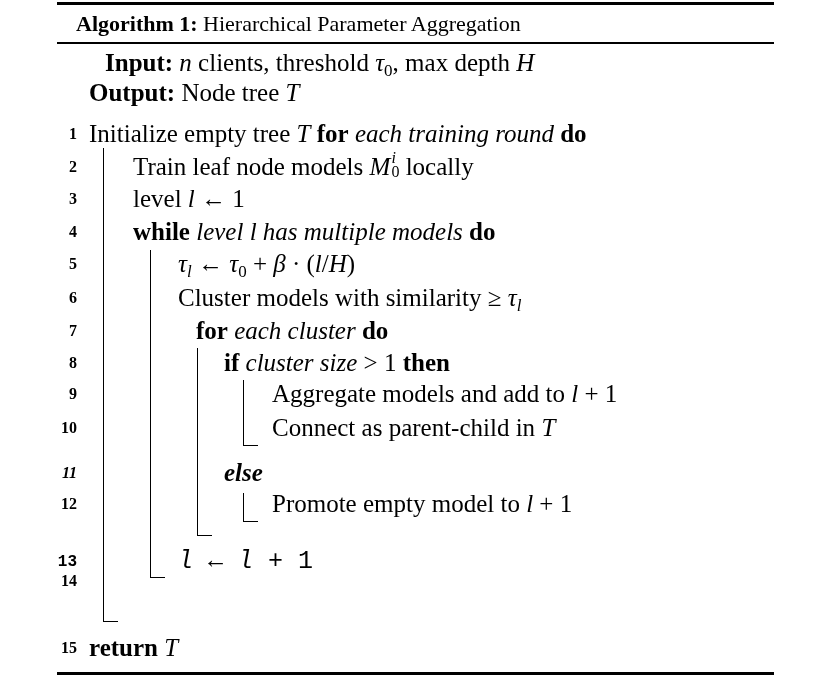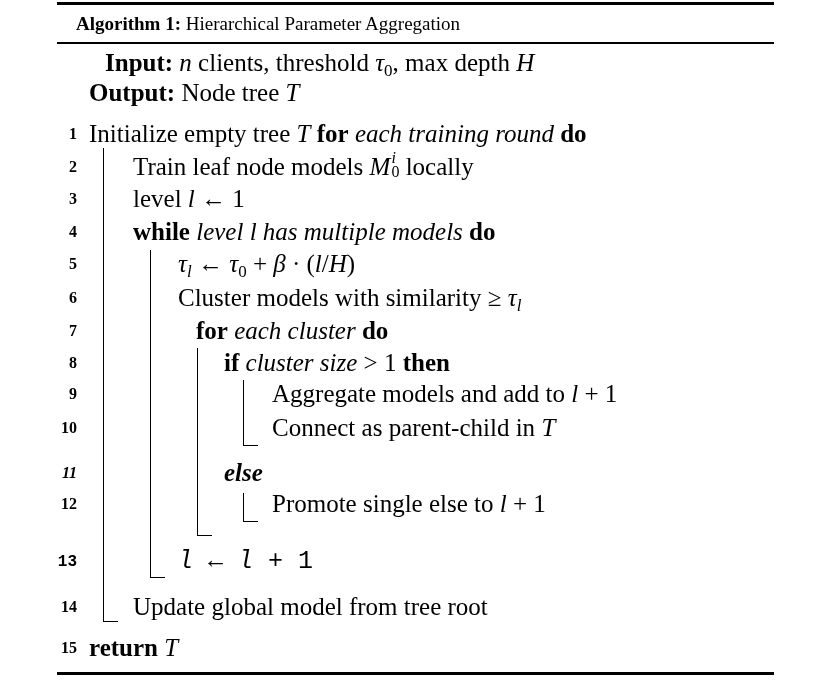--- a/index.html
+++ b/index.html
@@ -6,21 +6,21 @@
   .page{
     position:relative;
     width:821px;height:695px;
     background:#ffffff;
     font-family:"Liberation Serif", serif;
     color:#000000;
     overflow:hidden;
   }
   .hrule{position:absolute;left:57px;width:717px;background:#000000;}
   .vrule{position:absolute;width:14px;border-left:1.6px solid #000000;border-bottom:1.6px solid #000000;}
-  .caption{position:absolute;left:76px;top:7px;height:34px;line-height:34px;font-size:19px;white-space:nowrap;}
+  .caption{position:absolute;left:76px;top:7px;height:34px;line-height:34px;font-size:22px;white-space:nowrap;}
   .row{position:absolute;left:0;right:0;height:32px;line-height:32px;font-size:25px;white-space:nowrap;}
   .lineno{position:absolute;left:40px;width:37px;text-align:right;font-size:16px;font-weight:700;}
   .stmt{position:absolute;}
   .r{font-style:normal;}
   .b{font-weight:700;}
   .i{font-style:italic;}
   .m{font-style:italic;}
   .sub{font-size:17px;vertical-align:-5px;}
   .msub{font-size:17px;vertical-align:-5px;font-style:italic;}
   .mstack{display:inline-flex;align-items:flex-start;}
@@ -96,29 +96,28 @@
       <div class="row" style="top: 412px;">
         <span class="lineno">10</span>
         <span class="stmt" style="left: 272px;"><span class="r">Connect as parent-child in </span><span class="m">T</span></span>
       </div>
       <div class="row" style="top: 457px; font-style: italic;">
         <span class="lineno">11</span>
         <span class="stmt" style="left: 224px;"><span class="b">else</span></span>
       </div>
       <div class="row" style="top: 488px;">
         <span class="lineno">12</span>
-        <span class="stmt" style="left: 272px;"><span class="r">Promote single else to </span><span class="m">l</span><span class="r"> + 1</span></span>
+        <span class="stmt" style="left: 272px;"><span class="r">Promote empty model to </span><span class="m">l</span><span class="r"> + 1</span></span>
       </div>
       <div class="row" style="top: 546px; font-family: Liberation Mono, monospace;">
         <span class="lineno">13</span>
         <span class="stmt" style="left: 178px;"><span class="m">l</span><span class="r"> ← </span><span class="m">l</span><span class="r"> + 1</span></span>
       </div>
-      <div class="row" style="top: 591px;">
+      <div class="row" style="top: 565px;">
         <span class="lineno">14</span>
-        <span class="stmt" style="left: 133px;"><span class="r">Update global model from tree root</span></span>
       </div>
       <div class="row" style="top: 632px;">
         <span class="lineno">15</span>
         <span class="stmt" style="left: 89px;"><span class="b">return </span><span class="m">T</span></span>
       </div>
     </div>
 
   <div class="vrule" style="left:103px;top:148px;height:473px;"></div>
   <div class="vrule" style="left:150px;top:250px;height:327px;"></div>
   <div class="vrule" style="left:197px;top:348px;height:187px;"></div>

